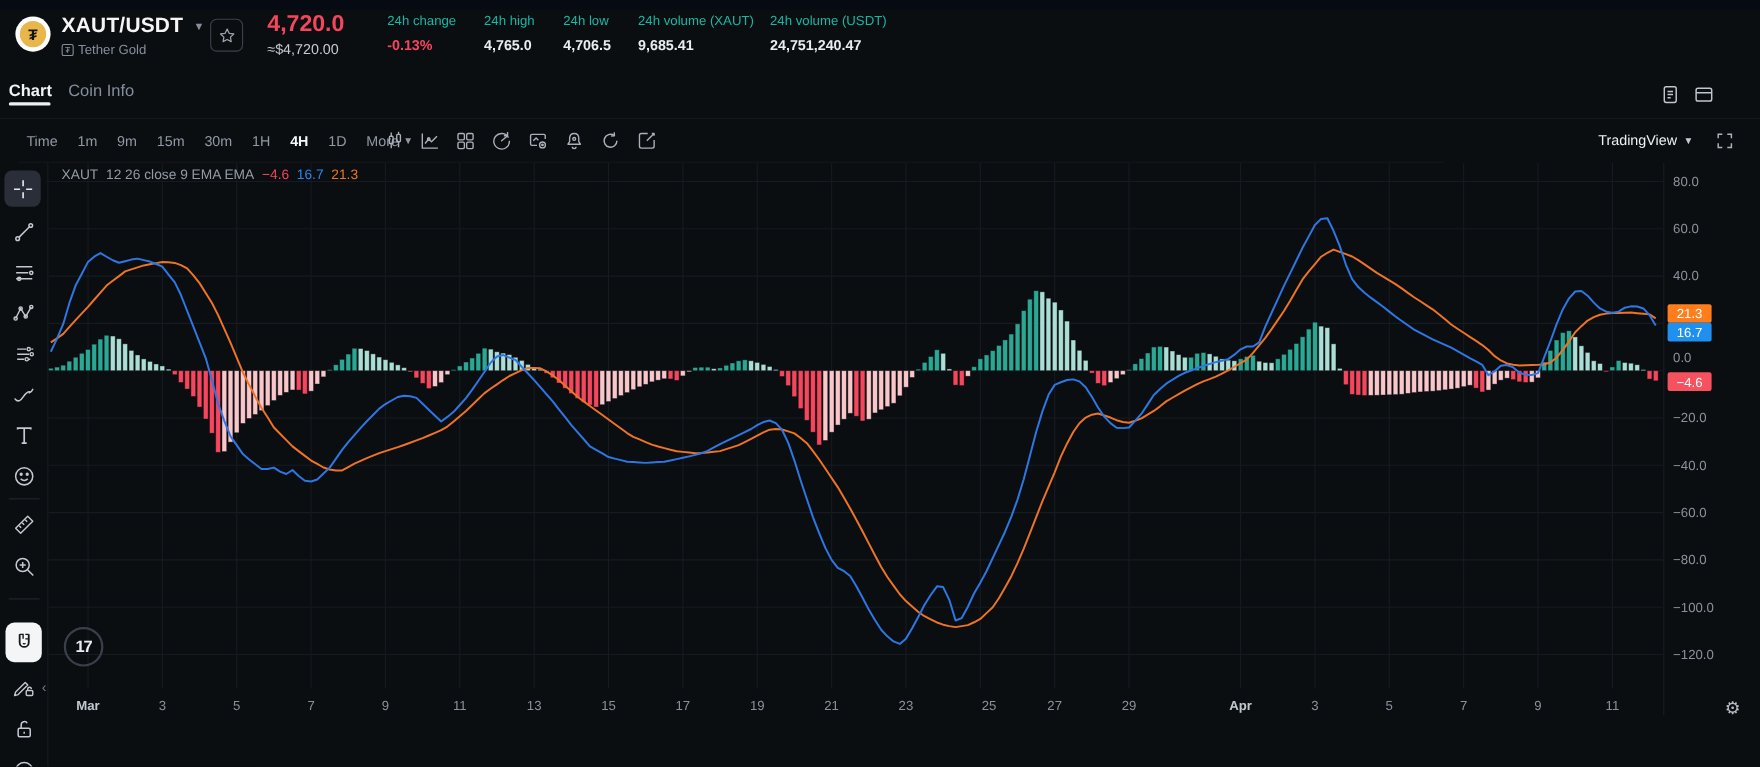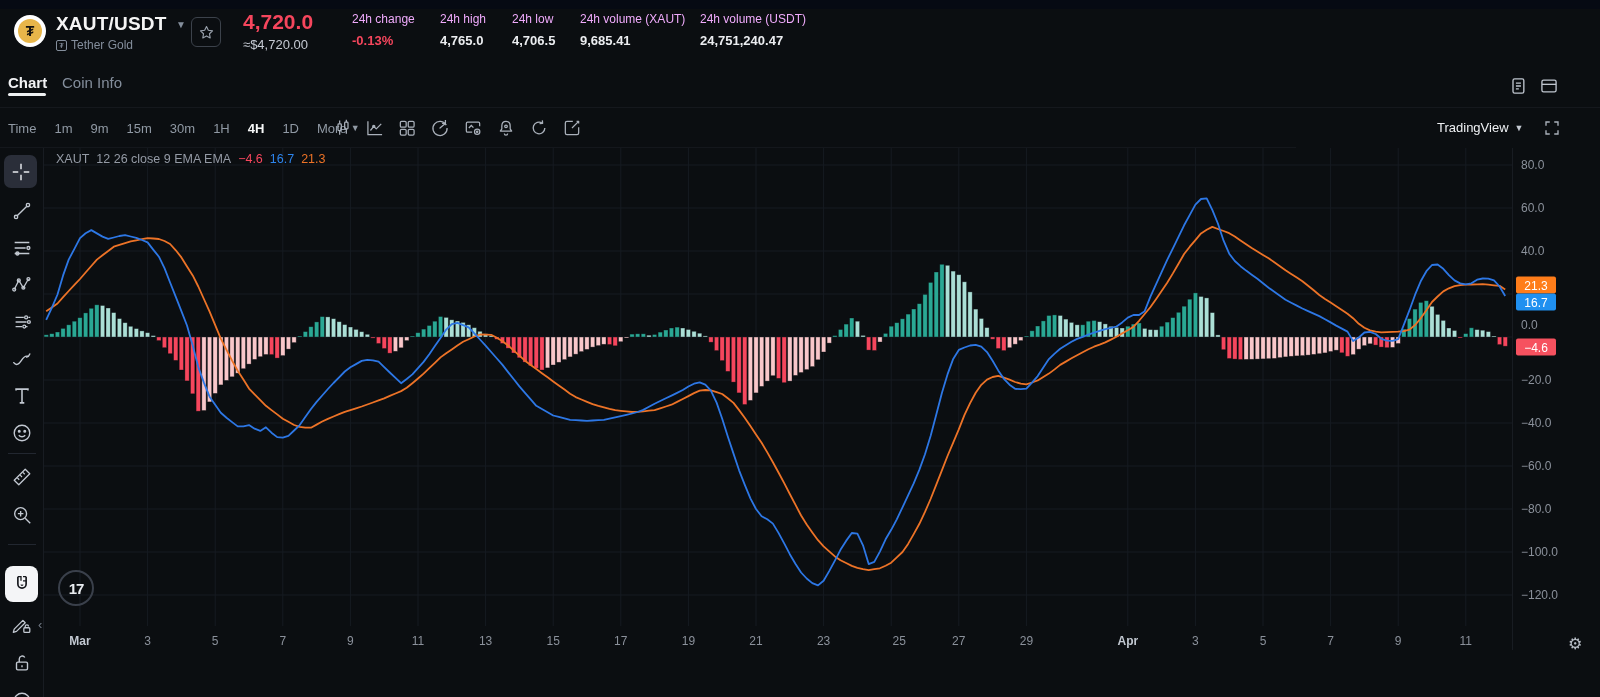--- a/index.html
+++ b/index.html
@@ -16,32 +16,32 @@
   #logo { left:14px; top:6px; width:32px; height:32px; border-radius:50%; background:#fff; display:flex; align-items:center; justify-content:center; }
   #logo .coin { width:24px; height:24px; border-radius:50%; background:#e8b64a; display:flex; align-items:center; justify-content:center; color:#151310; font-weight:bold; font-size:14px; }
   #pair-name { left:56px; top:4px; font-size:19px; font-weight:bold; color:#f5f5f5; letter-spacing:.2px; }
   #pair-caret { left:176px; top:10px; color:#848e9c; font-size:10px; }
   #pair-sub { left:56px; top:29px; font-size:12px; color:#848e9c; display:flex; align-items:center; gap:4px; }
   #pair-sub .mini-ic { width:11px; height:11px; border:1px solid #848e9c; border-radius:2px; display:inline-block; font-size:8px; line-height:10px; text-align:center; }
   #star-btn { left:191px; top:8px; width:30px; height:30px; border:1px solid #3c424b; border-radius:6px; display:flex; align-items:center; justify-content:center; color:#9aa2ad; }
   #price { left:243px; top:1px; font-size:21px; font-weight:bold; color:#f6465d; }
   #price-usd { left:243px; top:28px; font-size:13px; color:#c5cad3; }
   .stat { position:absolute; top:3px; }
-  .stat .stat-label { font-size:12px; color:#f0abfc; margin-bottom:7px; white-space:nowrap; }
+  .stat .stat-label { font-size:12px; color:#14b8a6; margin-bottom:7px; white-space:nowrap; }
   .stat .stat-value { font-size:13px; color:#ebedf0; font-weight:600; white-space:nowrap; }
 
   
   #tab-row { left:0; top:63px; width:1600px; height:45px; border-bottom:1px solid #15181d; }
   #tab-chart { left:8px; top:11px; font-size:15px; font-weight:600; color:#f2f3f5; padding-bottom:4px; }
   #tab-chart .underline { position:absolute; left:0; bottom:-1px; width:38px; height:3px; background:#eef0f2; border-radius:2px; }
   #tab-coininfo { left:62px; top:11px; font-size:15px; color:#848e9c; }
   .tabrow-ic { top:13px; width:20px; height:20px; color:#c0c6cf; }
 
   
-  #toolbar { left:0; top:108px; width:1296px; height:40px; border-bottom:1px solid #14171c; }
+  #toolbar { left:16px; top:108px; width:1296px; height:40px; border-bottom:1px solid #14171c; }
   #tf-group { position:absolute; left:8px; top:0; height:40px; display:flex; align-items:center; gap:18px; }
   .tf { font-size:13px; color:#9099a4; cursor:pointer; }
   .tf.active { color:#f5f6f7; font-weight:bold; }
   #more-label { display:flex; align-items:center; gap:4px; font-size:13px; color:#9099a4; }
   #more-label .caret { font-size:9px; }
   .tb-ic { top:10px; width:20px; height:20px; color:#aab1bb; }
   #tv-label { left:1437px; top:12px; font-size:13px; color:#eef0f3; font-weight:500; display:flex; gap:6px; align-items:center; }
   #tv-label .caret { font-size:9px; color:#c5cad3; }
   #fullscreen-ic { left:1543px; top:11px; width:18px; height:18px; color:#aab1bb; }
 

